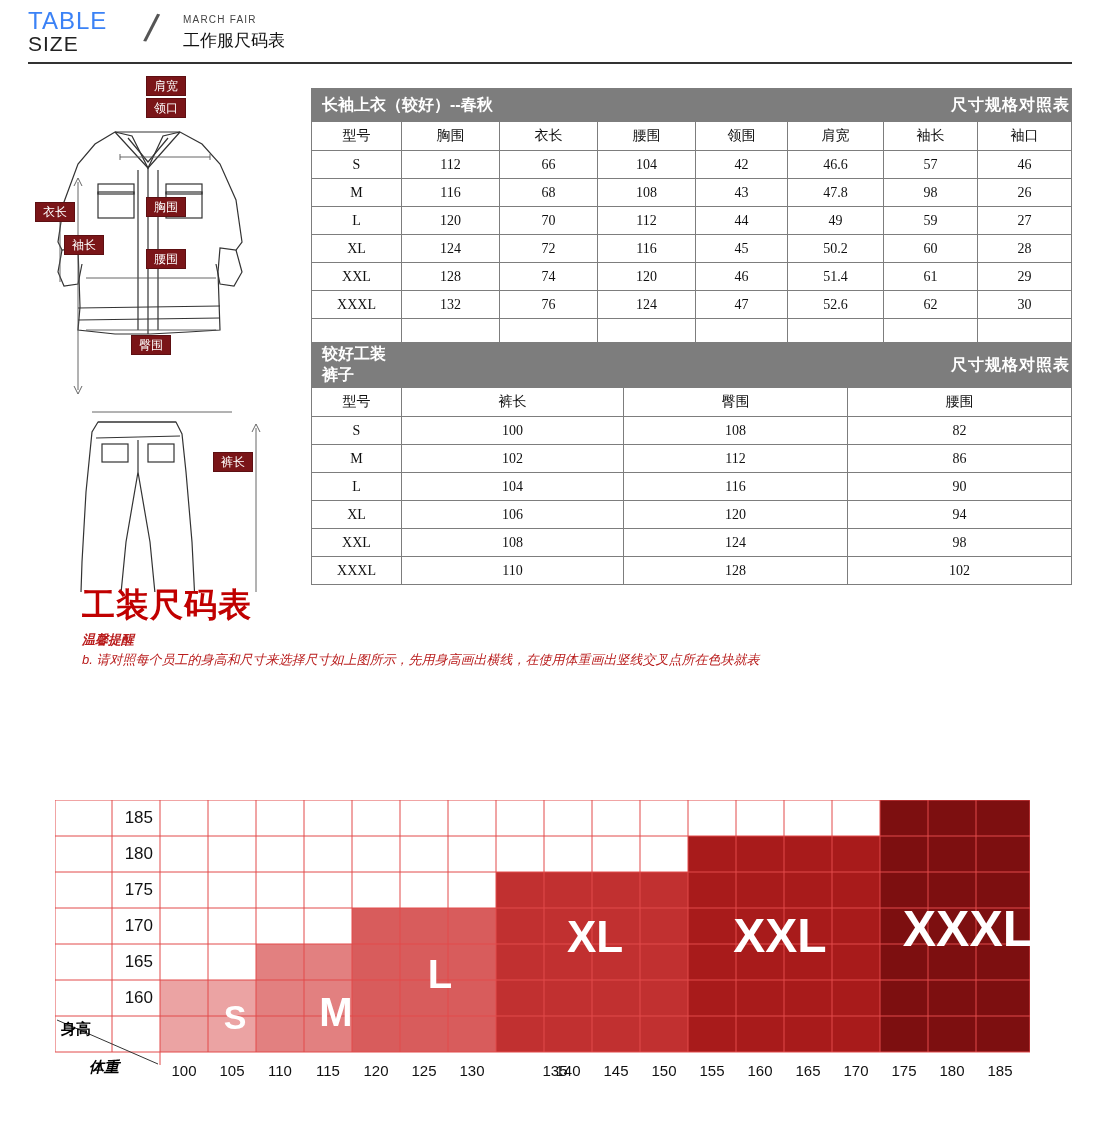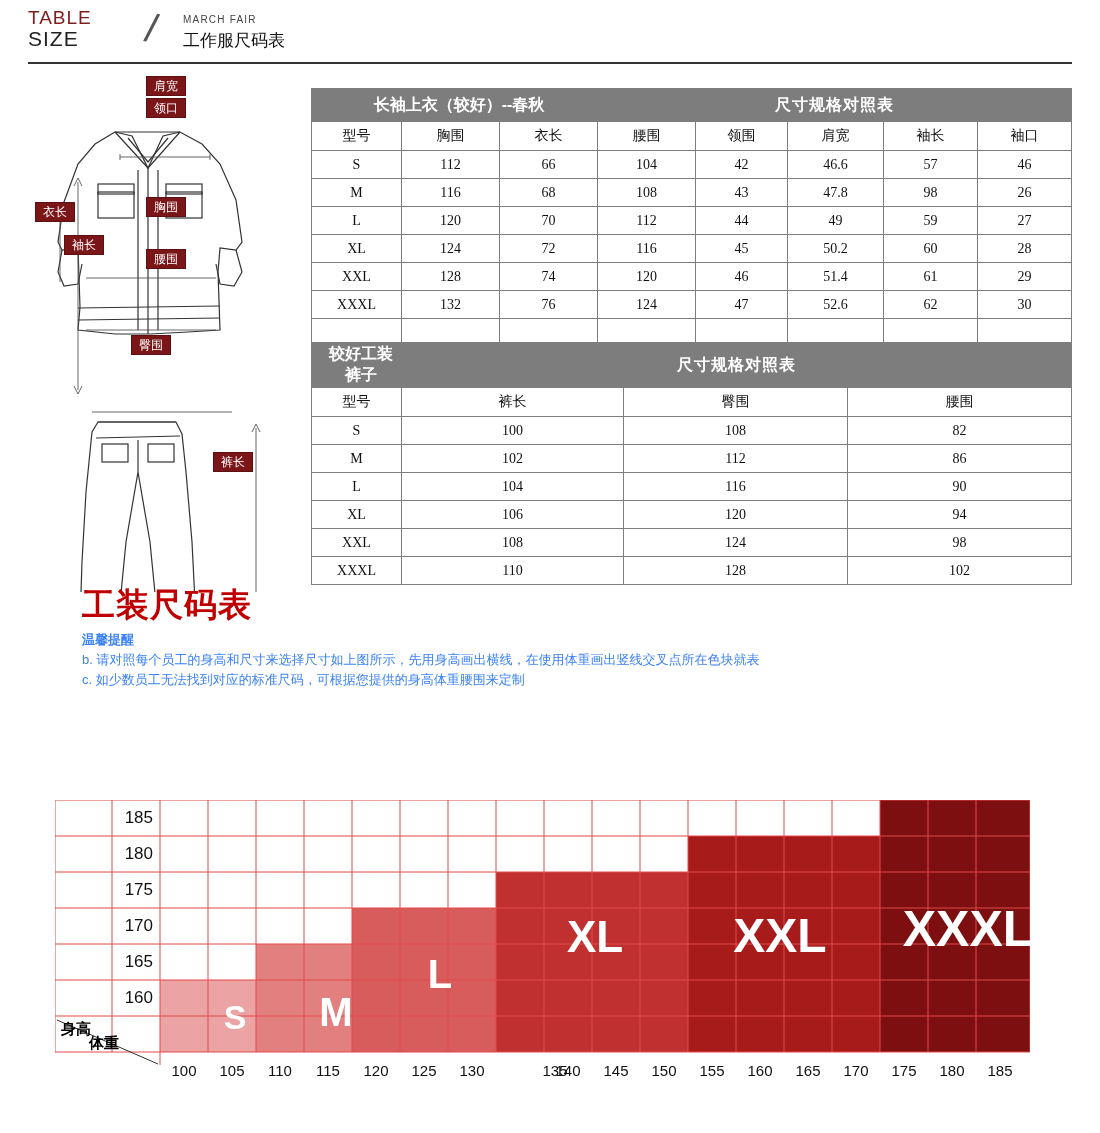--- a/index.html
+++ b/index.html
@@ -7,63 +7,63 @@
     width:1100px;height:1133px;position:relative;
     background:#fff;
     font-family:"Liberation Sans","DejaVu Sans",sans-serif;
     color:#000;
     overflow:hidden;
   }
 
   
   .header{position:absolute;left:28px;top:8px;width:1044px;height:54px;border-bottom:2px solid #333;}
   .hdr-left{position:absolute;left:0;top:0;line-height:1.05;}
-  .hdr-left .l1{font-size:19px;letter-spacing:1px;color:#7f1d1d;}
+  .hdr-left .l1{font-size:24px;letter-spacing:1px;color:#3b82f6;}
   .hdr-left .l2{font-size:21px;letter-spacing:1px;color:#222;}
   .hdr-slash{position:absolute;left:118px;top:-2px;font-size:40px;color:#555;font-weight:300;transform:rotate(12deg);}
   .hdr-right{position:absolute;left:155px;top:6px;}
   .hdr-right .en{font-size:10px;letter-spacing:1.2px;color:#444;}
   .hdr-right .cn{font-size:17px;color:#111;margin-top:4px;}
 
   
   .illus{position:absolute;left:20px;top:72px;width:280px;height:520px;}
   .illus svg{display:block;}
   .tagbox{position:absolute;background:#7a1518;color:#fff;font-size:12px;
           padding:2px 7px;border:1px solid #5d0f12;white-space:nowrap;line-height:1.2;}
 
   
   .tbl{position:absolute;border-collapse:collapse;table-layout:fixed;}
   .tbl td,.tbl th{border:1px solid #7d7d7d;text-align:center;font-size:14px;color:#111;
                   font-family:"Liberation Serif","DejaVu Serif",serif;}
   .title-row td{background:#7d7d7d;color:#fff;height:30px;font-weight:bold;font-size:16px;
                 font-family:"Liberation Sans","DejaVu Sans",sans-serif;}
-  .title-row td.t-left{text-align:center;padding-left:10px;}
-  .title-row td.t-mid{text-align:center;letter-spacing:1px;}
+  .title-row td.t-left{text-align:left;padding-left:10px;}
+  .title-row td.t-mid{text-align:right;letter-spacing:1px;}
   .hdr-row td{height:26px;font-size:14px;background:#fff;}
   .body-row td{height:25px;background:#fff;}
   .blank-row td{height:22px;background:#fff;}
 
   #tbl-top{left:311px;top:88px;width:760px;}
   #tbl-bot{left:311px;top:342px;width:760px;}
 
   
   .headline{position:absolute;left:82px;top:583px;font-size:33px;color:#c00000;font-weight:bold;letter-spacing:1px;}
-  .notes{position:absolute;left:82px;top:630px;width:820px;font-size:13px;line-height:1.55;color:#3b82f6;}
+  .notes{position:absolute;left:82px;top:630px;width:820px;font-size:13px;line-height:1.55;color:#b91c1c;font-style:italic;}
   .notes .n0{font-weight:bold;}
 
   
   .matrix{position:absolute;left:55px;top:800px;width:975px;height:265px;}
   .mcell{position:absolute;}
   .mlabel{position:absolute;font-size:17px;color:#111;text-align:right;
           font-family:"Liberation Sans","DejaVu Sans",sans-serif;}
   .xlabel{position:absolute;font-size:15px;color:#111;text-align:center;width:40px;}
   .sizeletter{position:absolute;color:#fff;font-weight:bold;text-align:center;}
   .corner{position:absolute;left:55px;top:1018px;width:105px;height:48px;}
   .corner .t1{position:absolute;left:6px;top:2px;font-size:15px;font-weight:bold;}
-  .corner .t2{position:absolute;left:34px;top:16px;font-size:15px;font-weight:bold;}
+  .corner .t2{position:absolute;left:34px;top:40px;font-size:15px;font-weight:bold;font-style:italic;}
   .corner svg{position:absolute;left:0;top:0;}
 </style>
 </head>
 <body>
 
 <div class="header">
   <div class="hdr-left">
     <div class="l1">TABLE</div>
     <div class="l2">SIZE</div>
   </div>
@@ -280,21 +280,20 @@
       <td>128</td>
       <td>102</td>
     </tr>
   </tbody>
 </table>
 
 <div class="headline">工装尺码表</div>
 <div class="notes">
   <div class="n0">温馨提醒</div>
   <div>b. 请对照每个员工的身高和尺寸来选择尺寸如上图所示，先用身高画出横线，在使用体重画出竖线交叉点所在色块就表</div>
-  <div>c. 如少数员工无法找到对应的标准尺码，可根据您提供的身高体重腰围来定制</div>
 </div>
 
 <div class="matrix">
 
   <div class="mcell" style="left:105px;top:180px;width:144px;height:72px;background:#eba3a3;"></div>
   <div class="mcell" style="left:201px;top:144px;width:144px;height:108px;background:#e28080;"></div>
   <div class="mcell" style="left:297px;top:108px;width:192px;height:144px;background:#d85c5c;"></div>
   <div class="mcell" style="left:441px;top:72px;width:240px;height:180px;background:#c13030;"></div>
   <div class="mcell" style="left:633px;top:36px;width:240px;height:216px;background:#a81b1b;"></div>
   <div class="mcell" style="left:825px;top:0px;width:150px;height:252px;background:#7d0f10;"></div>

